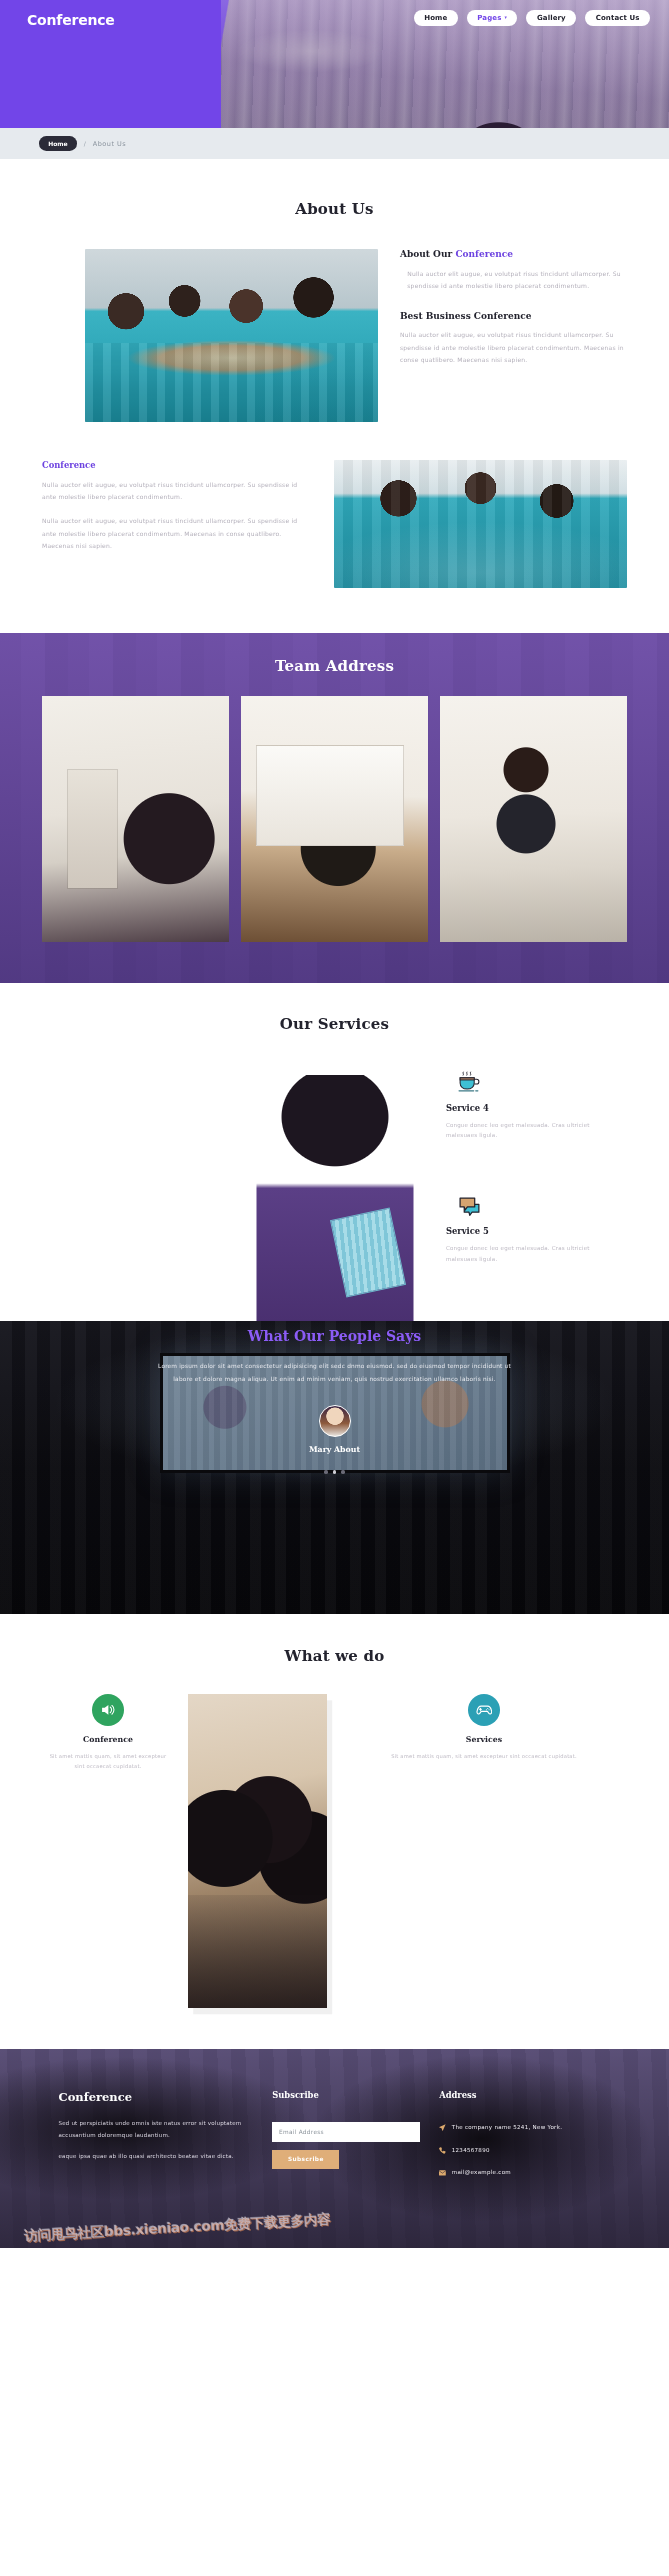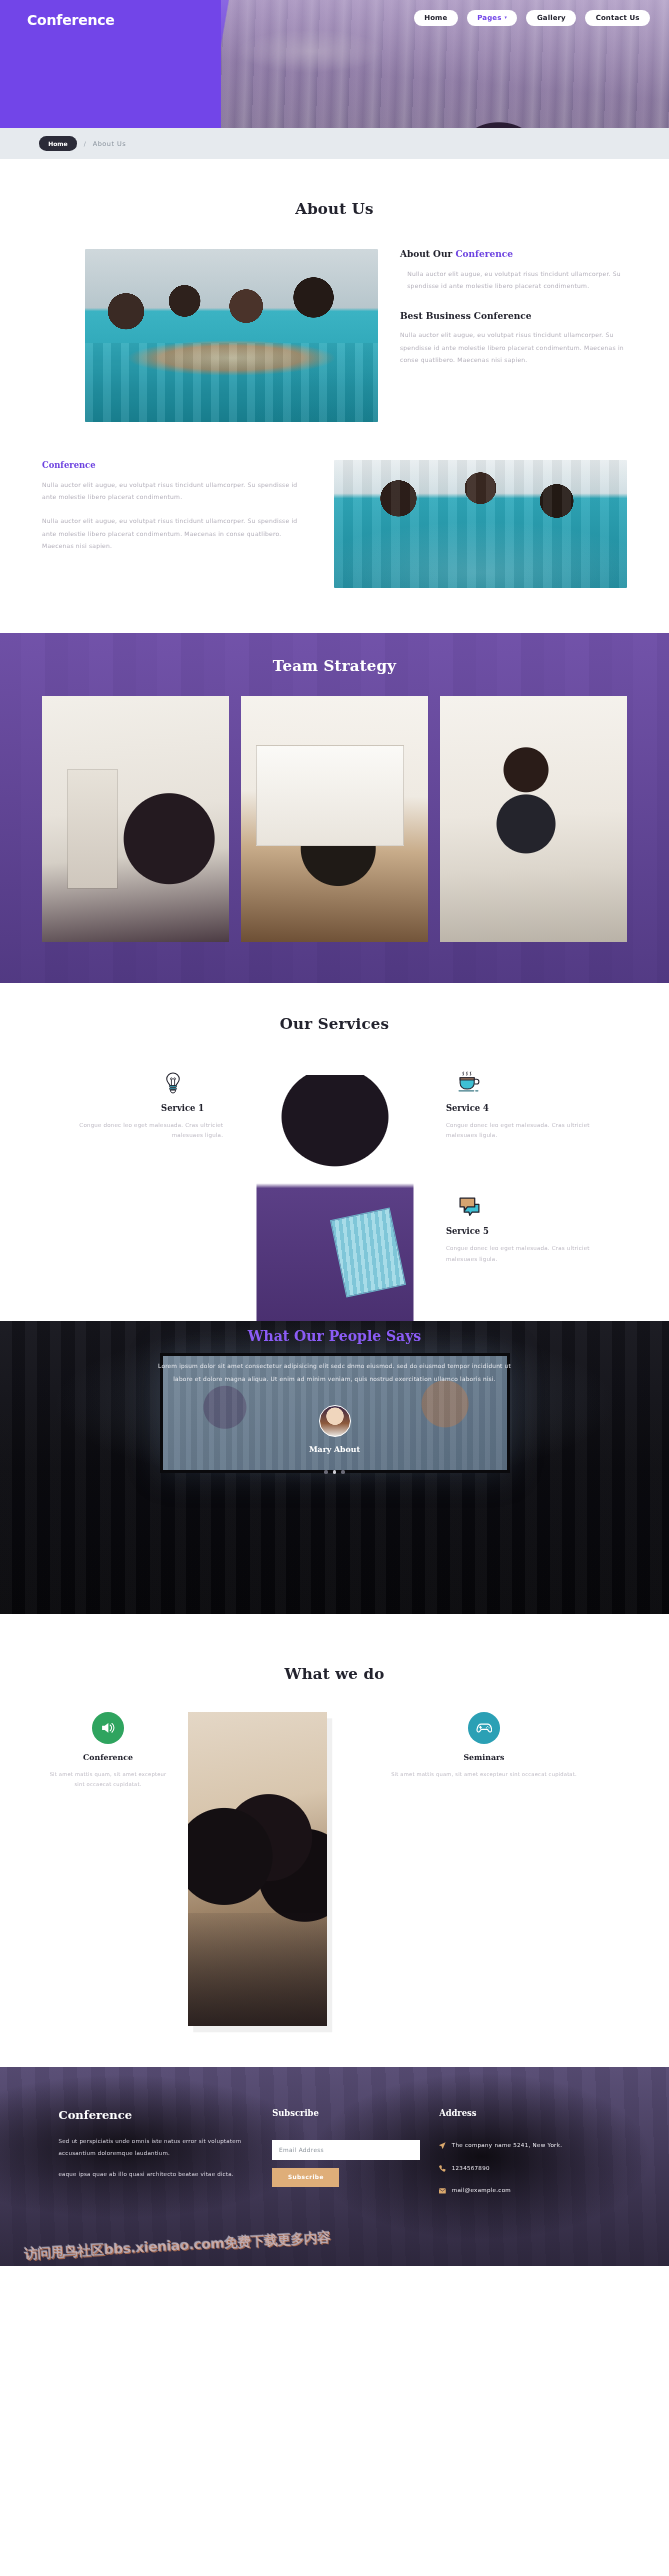--- a/index.html
+++ b/index.html
@@ -367,21 +367,21 @@
     font-size: 7.8px;
     color: #fff;
     margin-top: 8.4px;
   }
   .dots { display: flex; gap: 4.7px; justify-content: center; margin-top: 15.7px; }
   .dot { width: 3.7px; height: 3.7px; border-radius: 50%; background: #cfcfd6; cursor: pointer; }
   .dot.inactive { background: #6a6a76; }
 
   
   .wwd { padding: 33px 0 41px; }
-  .wwd .section-title { margin-bottom: 29px; margin-top: 18px; }
+  .wwd .section-title { margin-bottom: 29px; }
   .wwd-grid {
     display: grid;
     grid-template-columns: 1fr 1fr 293px;
     gap: 15.7px 10.5px;
     max-width: 617px;
     margin: 0 auto;
     padding: 0 12.5px;
     align-items: start;
   }
   .wwd-cell { text-align: center; padding: 0 5.2px; }
@@ -548,48 +548,33 @@
         <p class="body-text">Nulla auctor elit augue, eu volutpat risus tincidunt ullamcorper. Su spendisse id ante molestie libero placerat condimentum.</p>
         <p class="body-text">Nulla auctor elit augue, eu volutpat risus tincidunt ullamcorper. Su spendisse id ante molestie libero placerat condimentum. Maecenas in conse quatlibero. Maecenas nisi sapien.</p>
       </div>
       <div class="photo photo-group2"></div>
     </div>
   </div>
 </section>
 
 <section class="team">
   <div class="team-bg"></div>
-  <h2 class="section-title">Team Strategy</h2>
+  <h2 class="section-title">Team Address</h2>
   <div class="team-row">
     <div class="team-card tc1"></div>
     <div class="team-card tc2"></div>
     <div class="team-card tc3"></div>
   </div>
 </section>
 
 <section class="services">
   <h2 class="section-title">Our Services</h2>
   <div class="svc-grid">
 
     <div class="svc-col left">
-      <div class="svc-item">
-        <div class="svc-icon">
-          <svg width="18" height="23" viewBox="0 0 34 44" fill="none">
-            <path d="M17 2c-7 0-12 5.2-12 11.6 0 4.6 2.6 7.1 4.4 9.2 1 1.2 1.6 2.1 1.6 3.2h12c0-1.1.6-2 1.6-3.2 1.8-2.1 4.4-4.6 4.4-9.2C29 7.2 24 2 17 2z" stroke="#23232e" stroke-width="2"></path>
-            <rect x="10.5" y="26" width="13" height="3.2" rx="1.2" fill="#3fb6cc" stroke="#23232e" stroke-width="1.6"></rect>
-            <rect x="10.5" y="30.4" width="13" height="3.2" rx="1.2" fill="#3fb6cc" stroke="#23232e" stroke-width="1.6"></rect>
-            <path d="M12 34.6h10c0 3-1.6 5.4-5 5.4s-5-2.4-5-5.4z" stroke="#23232e" stroke-width="1.8" fill="#fff"></path>
-            <path d="M14 26V14.5M20 26V14.5" stroke="#23232e" stroke-width="1.6"></path>
-            <circle cx="14" cy="13" r="1.8" stroke="#23232e" stroke-width="1.5"></circle>
-            <circle cx="20" cy="13" r="1.8" stroke="#23232e" stroke-width="1.5"></circle>
-          </svg>
-        </div>
-        <div class="svc-title">Service 1</div>
-        <div class="svc-desc">Congue donec leo eget malesuada. Cras ultriciet malesuaes ligula.</div>
-      </div>
 
     </div>
 
     <div class="svc-center">
       <div class="svc-person"></div>
     </div>
 
     <div class="svc-col right">
       <div class="svc-item">
         <div class="svc-icon">
@@ -658,21 +643,21 @@
     <div class="wwd-cell">
       <div class="circ" style="background:#2ba0b5">
         <svg width="16.7" height="13.6" viewBox="0 0 32 26" fill="none" stroke="#fff" stroke-width="2.2">
           <path d="M10 6h12c4 0 7 4 8 10 .8 4.6-3.4 6.6-5.6 3.4l-2.4-3.4h-12l-2.4 3.4C5.4 22.6 1.2 20.6 2 16 3 10 6 6 10 6z" stroke-linejoin="round"></path>
           <path d="M8.5 10v4M6.5 12h4" stroke-linecap="round"></path>
           <circle cx="22.5" cy="10.6" r="1.1" fill="#fff" stroke="none"></circle>
           <circle cx="25" cy="13" r="1.1" fill="#fff" stroke="none"></circle>
           <circle cx="20" cy="13" r="1.1" fill="#fff" stroke="none"></circle>
         </svg>
       </div>
-      <div class="wwd-title">Seminars</div>
+      <div class="wwd-title">Services</div>
       <div class="wwd-desc">Sit amet mattis quam, sit amet excepteur sint occaecat cupidatat.</div>
     </div>
 
 
   </div>
 </section>
 
 <footer class="footer">
   <div class="footer-bg"></div>
   <div class="footer-inner">

